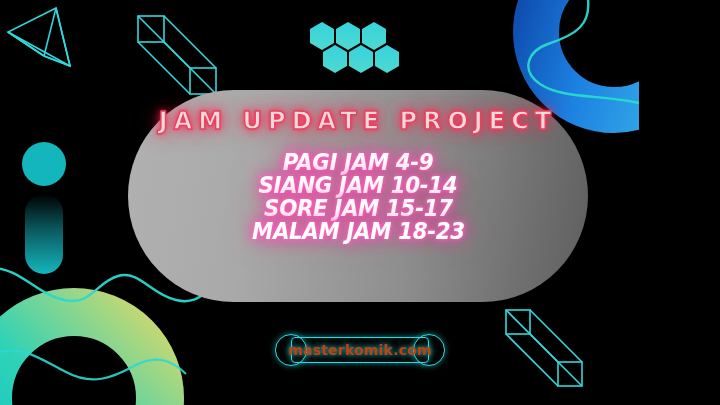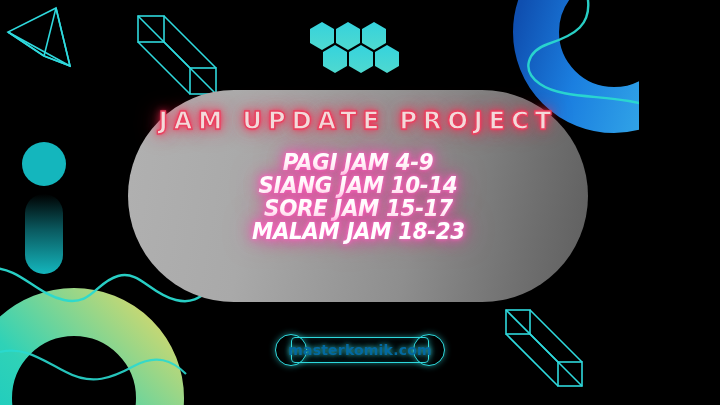--- a/index.html
+++ b/index.html
@@ -92,21 +92,21 @@
     box-sizing:border-box;
     background:#000;
   }
   #badge-circle-left{left:6px;}
   #badge-circle-right{left:144px;}
   #badge-text{
     position:absolute;left:0;top:0;width:182px;height:38px;
     display:flex;align-items:center;justify-content:center;
     font-family:"DejaVu Sans", sans-serif;
     font-size:14px;font-weight:700;letter-spacing:.2px;
-    color:#0369a1;
+    color:#c2410c;
     text-shadow:0 0 5px rgba(63,224,228,.75),0 0 11px rgba(63,224,228,.45);
     z-index:3;
   }
 
   
   #mark-i{position:absolute;left:22px;top:142px;width:44px;height:130px;z-index:3;}
   #mark-i .dot{
     position:absolute;left:0;top:0;width:44px;height:44px;border-radius:50%;
     background:#14b6bd;
   }

